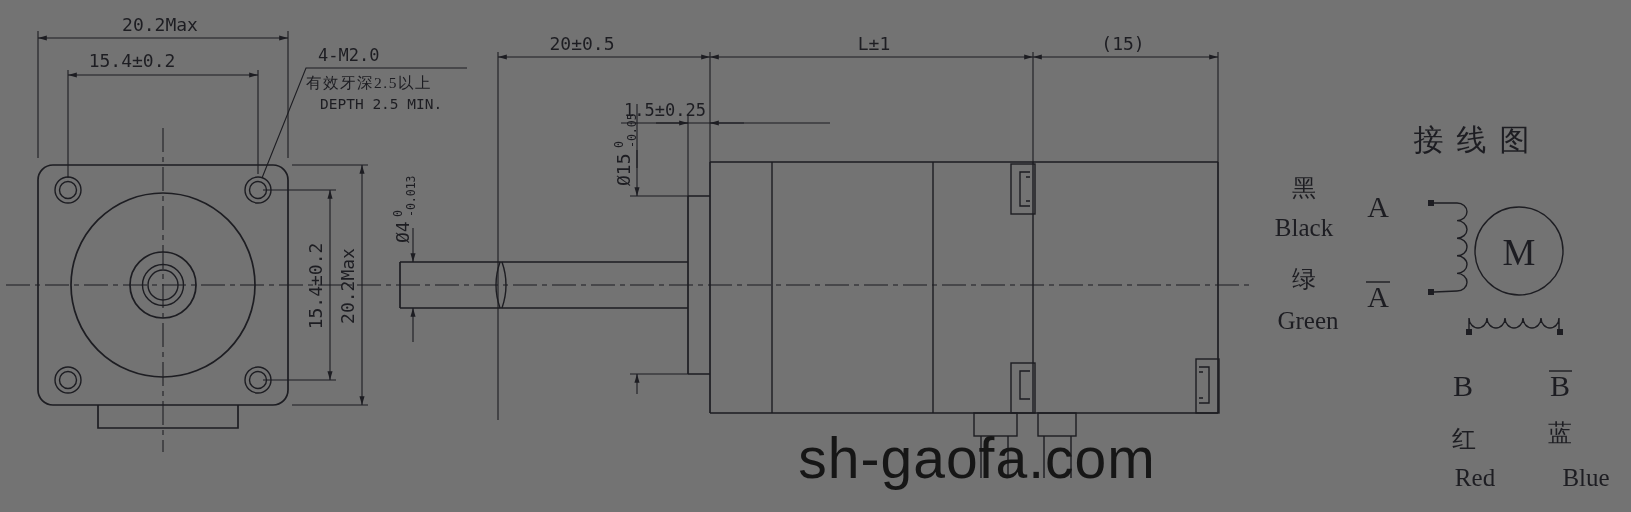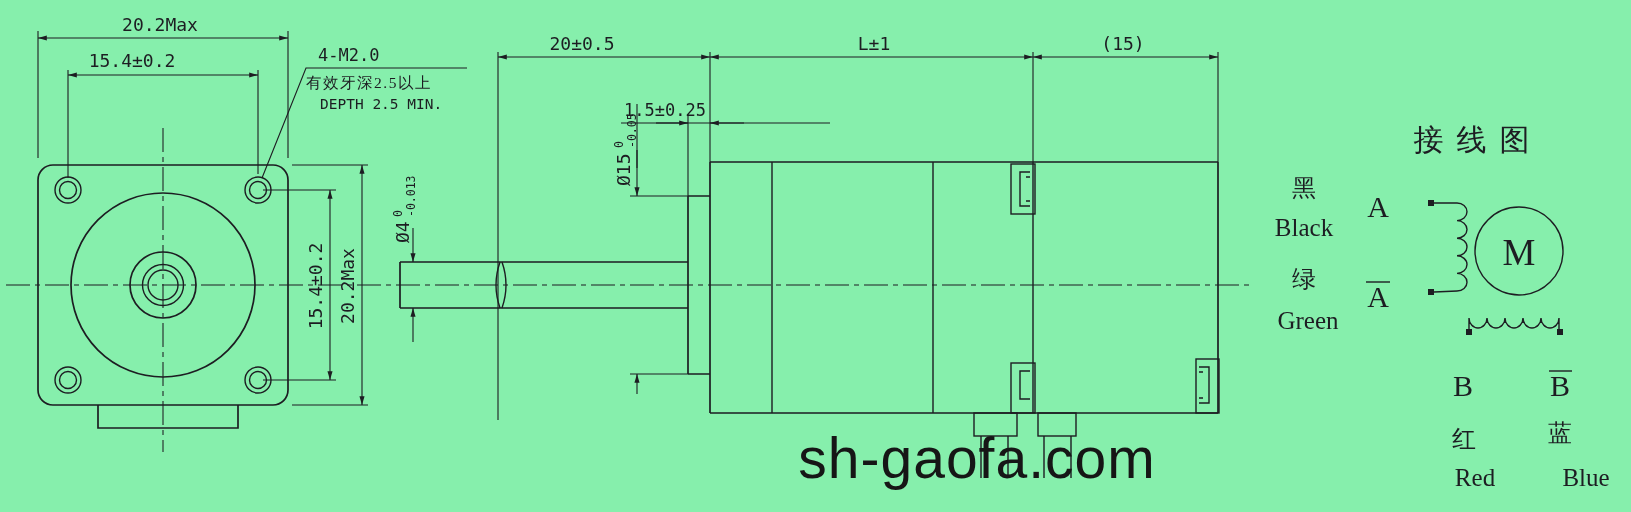--- a/index.html
+++ b/index.html
@@ -1,16 +1,16 @@
 <!DOCTYPE html>
 <html><head>
 <meta charset="utf-8">
 <style>
   html,body{margin:0;padding:0;background:#ffffff;}
-  .canvas{position:relative;width:1631px;height:512px;background:#86efac;overflow:hidden;
+  .canvas{position:relative;width:1631px;height:512px;background:#737373;overflow:hidden;
           font-family:"DejaVu Sans Mono",monospace;}
   svg{position:absolute;left:0;top:0;}
   svg text{fill:#1d1d22;}
   .dim{font-family:"DejaVu Sans Mono",monospace;font-size:18px;}
   .dim-sm{font-family:"DejaVu Sans Mono",monospace;font-size:11.5px;}
   .cjk{font-family:"Liberation Serif",serif;font-size:24px;}
   .cjk-sm{font-family:"Liberation Serif",serif;font-size:15.5px;letter-spacing:1.5px;}
   .rom{font-family:"Liberation Serif",serif;font-size:25px;}
   .phase{font-family:"Liberation Serif",serif;font-size:30px;}
   .title-cjk{font-family:"Liberation Serif",serif;font-size:30px;letter-spacing:13px;}

